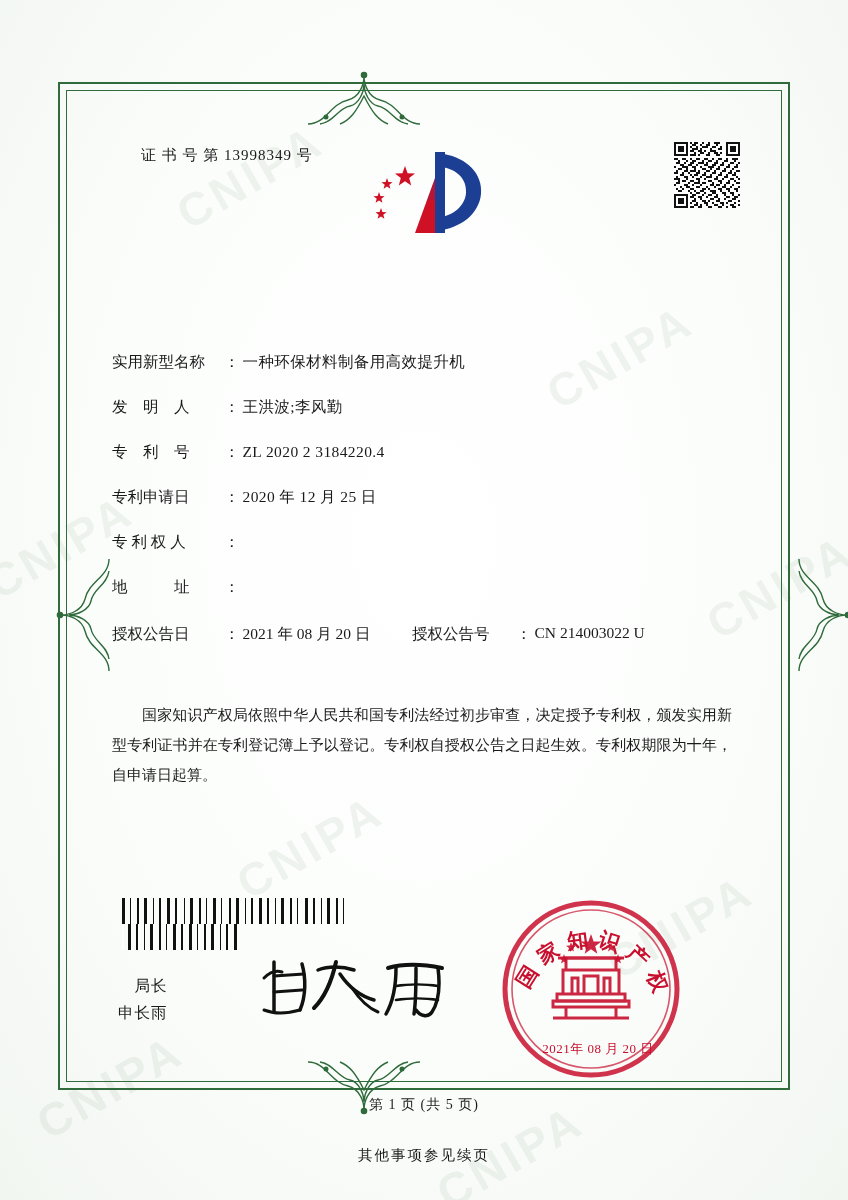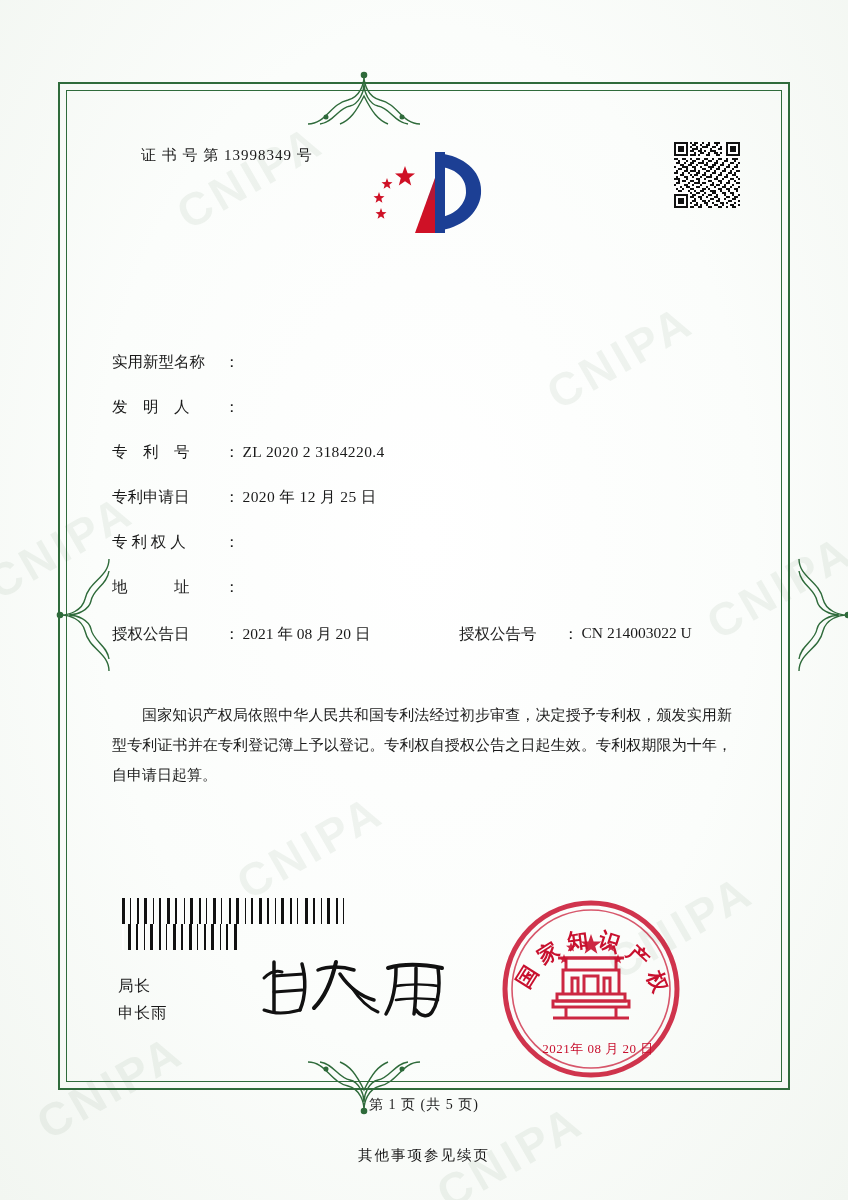--- a/index.html
+++ b/index.html
@@ -118,21 +118,21 @@
   .field-colon { flex: none; margin-right: 3px; }
   .field-value { flex: 1; letter-spacing: 0.4px; }
 
   .grant-row {
     display: flex;
     align-items: baseline;
     font-size: 15.5px;
     margin-top: 26px;
   }
   .grant-left { width: 300px; display: flex; }
-  .grant-right { display: flex; margin-left: 47px; }
+  .grant-right { display: flex; }
   .grant-left .field-label { width: 112px; }
   .grant-right .field-label { width: 104px; }
 
   
   #paragraphs {
     position: absolute;
     left: 112px; top: 700px;
     width: 620px;
     font-size: 15px;
     line-height: 2.0;
@@ -153,20 +153,21 @@
     vertical-align: top;
   }
 
   
   #sig-block {
     position: absolute;
     left: 118px; top: 972px;
     font-size: 15.5px;
     line-height: 1.75;
     letter-spacing: 1px;
+    text-align: right;
   }
   #signature-image {
     position: absolute;
     left: 256px; top: 952px;
     width: 210px; height: 70px;
   }
 
   
   #seal {
     position: absolute;
@@ -508,24 +509,26 @@
       <polygon points="30,44 31.4,48 35.5,48.2 32.3,50.8 33.4,54.8 30,52.5 26.6,54.8 27.7,50.8 24.5,48.2 28.6,48"></polygon>
       <polygon points="32,60 33.4,64 37.5,64.2 34.3,66.8 35.4,70.8 32,68.5 28.6,70.8 29.7,66.8 26.5,64.2 30.6,64"></polygon>
     </g>
   </svg>
 
 
   <div id="fields">
     <div class="field-row">
       <span class="field-label">实用新型名称</span>
       <span class="field-colon">：</span>
+      <span class="field-value">一种环保材料制备用高效提升机</span>
     </div>
     <div class="field-row">
       <span class="field-label">发　明　人</span>
       <span class="field-colon">：</span>
+      <span class="field-value">王洪波;李风勤</span>
     </div>
     <div class="field-row">
       <span class="field-label">专　利　号</span>
       <span class="field-colon">：</span>
       <span class="field-value">ZL 2020 2 3184220.4</span>
     </div>
     <div class="field-row">
       <span class="field-label">专利申请日</span>
       <span class="field-colon">：</span>
       <span class="field-value">2020 年 12 月 25 日</span>

